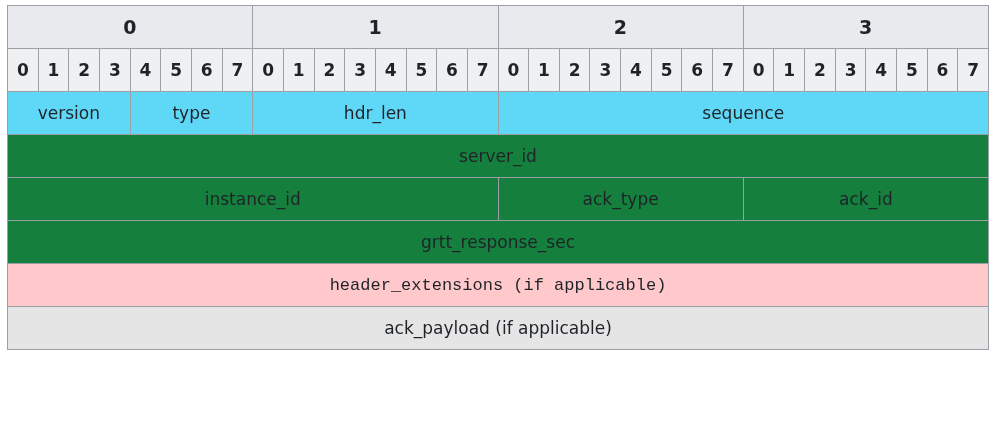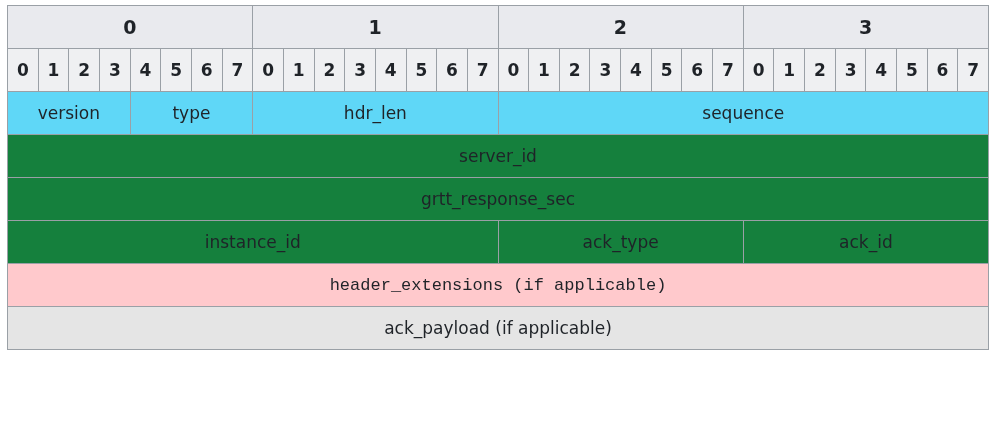--- a/index.html
+++ b/index.html
@@ -108,26 +108,26 @@
     <tr class="data-row">
           <td colspan="4" class="c-cyan-dark">version</td>
           <td colspan="4" class="c-cyan-dark">type</td>
           <td colspan="8" class="c-cyan-dark">hdr_len</td>
           <td colspan="16" class="c-cyan-dark">sequence</td>
         </tr>
         <tr class="data-row">
           <td colspan="32" class="c-cyan-light">server_id</td>
         </tr>
         <tr class="data-row">
-          <td colspan="32" class="c-cyan-light">grtt_response_sec</td>
-        </tr>
-        <tr class="data-row">
           <td colspan="16" class="c-cyan-light">instance_id</td>
           <td colspan="8" class="c-cyan-light">ack_type</td>
           <td colspan="8" class="c-cyan-light">ack_id</td>
+        </tr>
+        <tr class="data-row">
+          <td colspan="32" class="c-cyan-light">grtt_response_sec</td>
         </tr>
         <tr class="data-row">
           <td colspan="32" class="c-pink">header_extensions (if applicable)</td>
         </tr>
         <tr class="data-row">
           <td colspan="32" class="c-white">ack_payload (if applicable)</td>
         </tr>
       </tbody>
   </table>
 </div>

